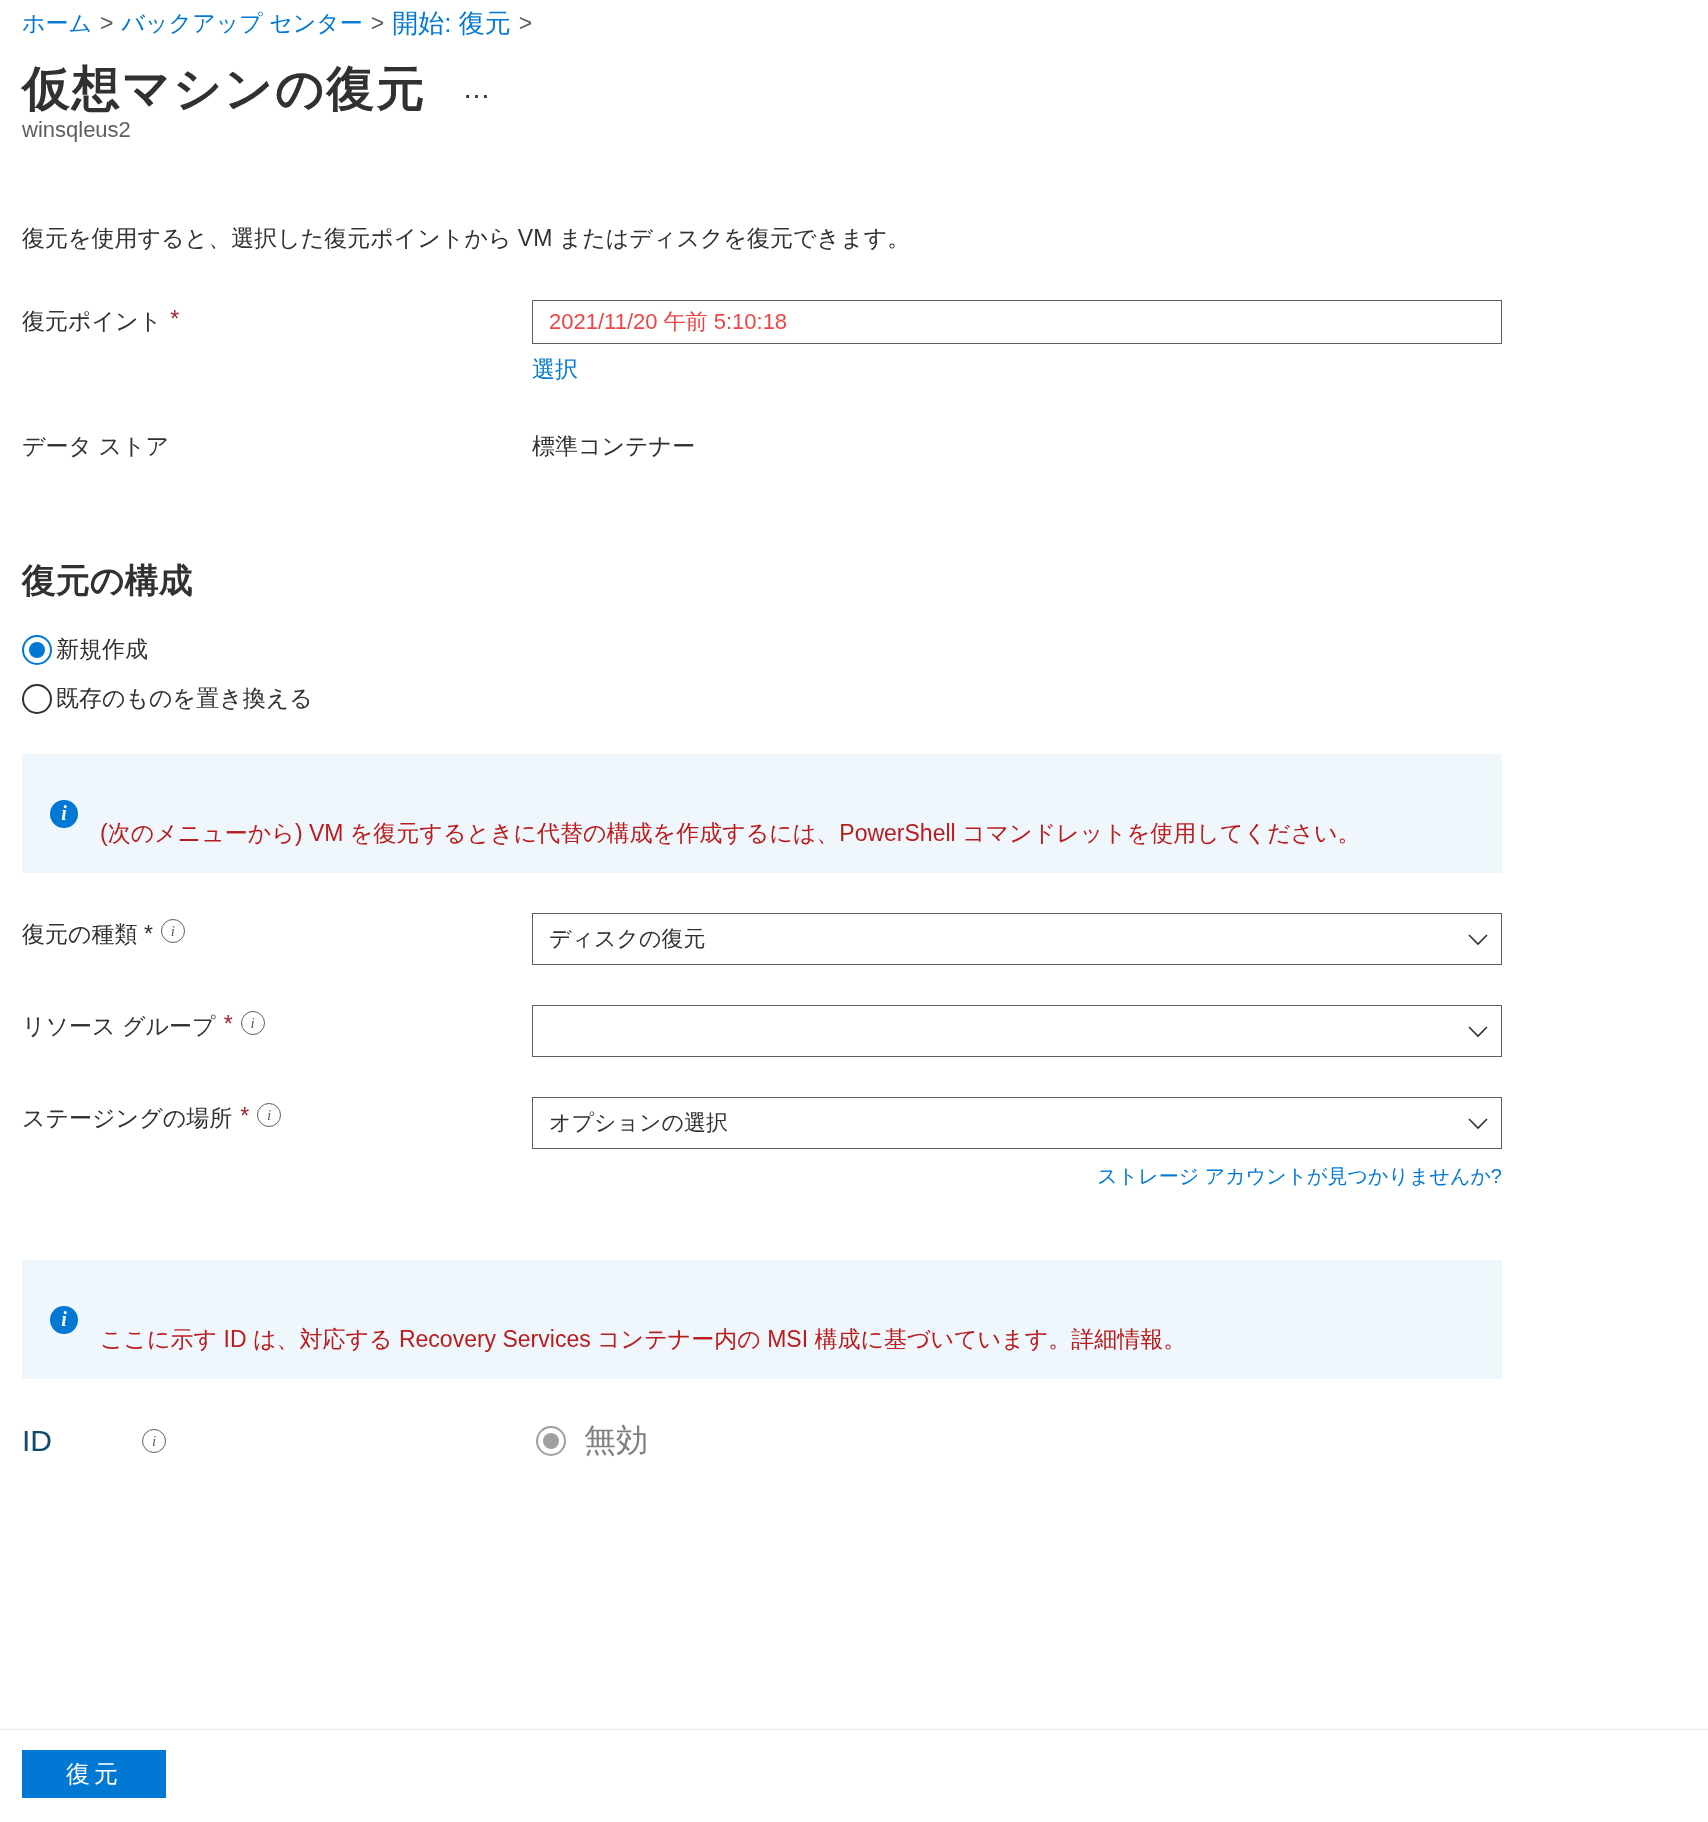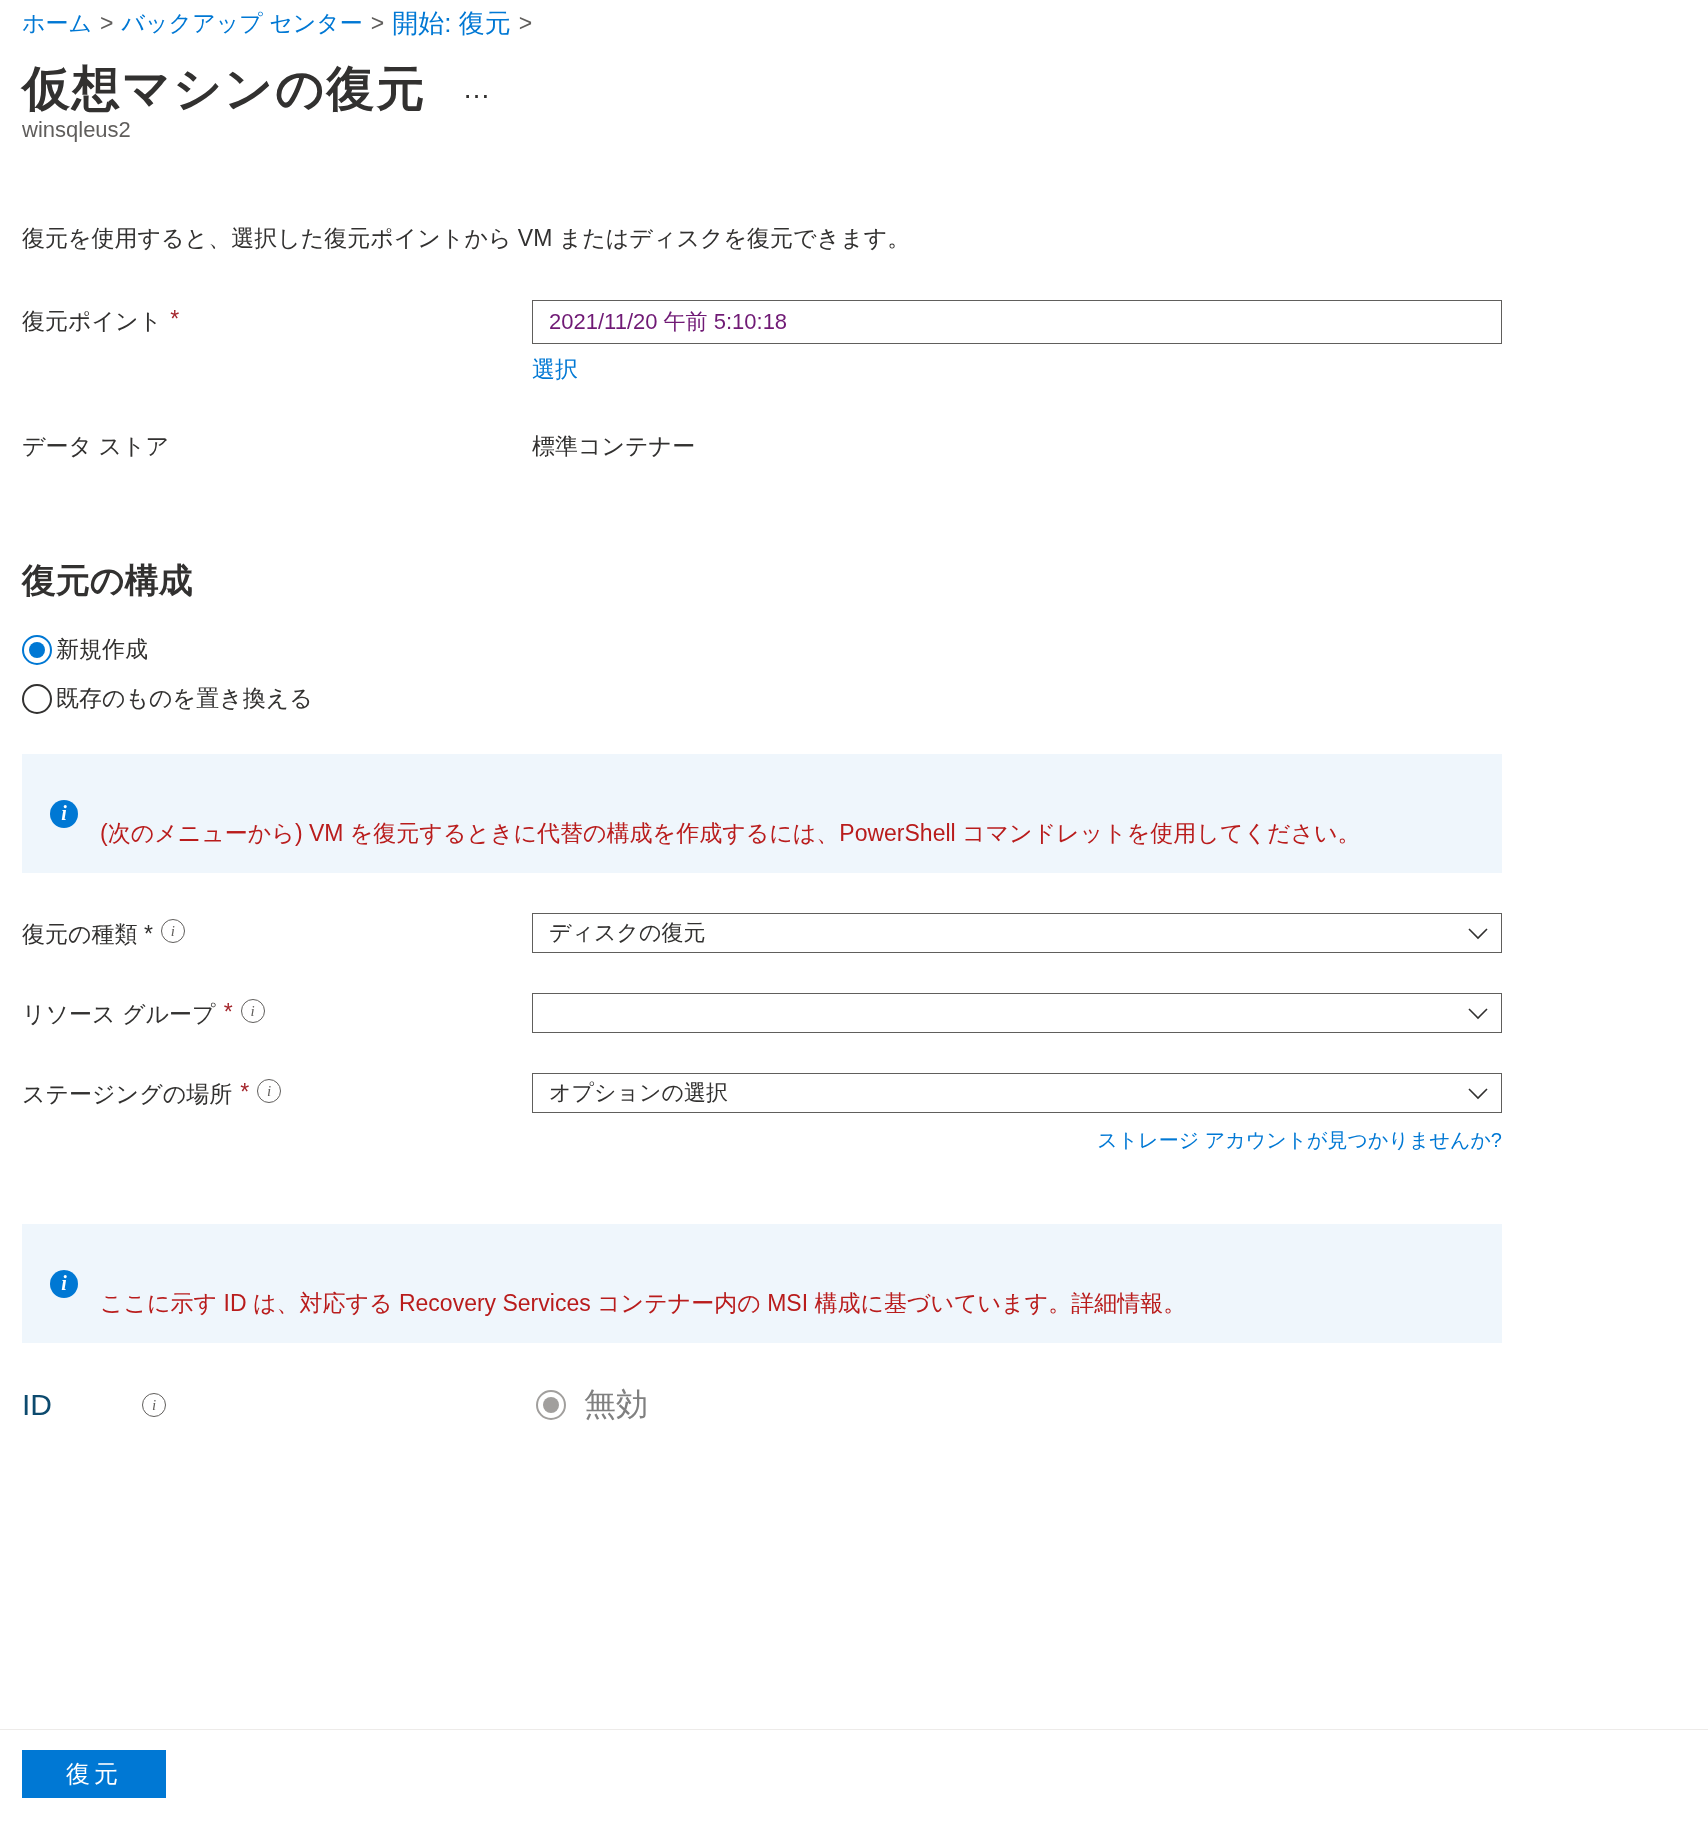--- a/index.html
+++ b/index.html
@@ -88,27 +88,27 @@
   .form-value-col {
     flex: 0 0 970px;
     max-width: 970px;
   }
   .text-input {
     width: 100%;
     height: 44px;
     border: 1px solid #605e5c;
     padding: 0 16px;
     font-size: 22px;
-    color: #701a75;
+    color: #ef4444;
     background: #ffffff;
     font-family: inherit;
   }
   .select-input {
     width: 100%;
-    height: 40px;
+    height: 52px;
     border: 1px solid #605e5c;
     padding: 0 40px 0 16px;
     font-size: 22px;
     color: #323130;
     background: #ffffff;
     font-family: inherit;
     appearance: none;
     -webkit-appearance: none;
     position: relative;
     cursor: pointer;

